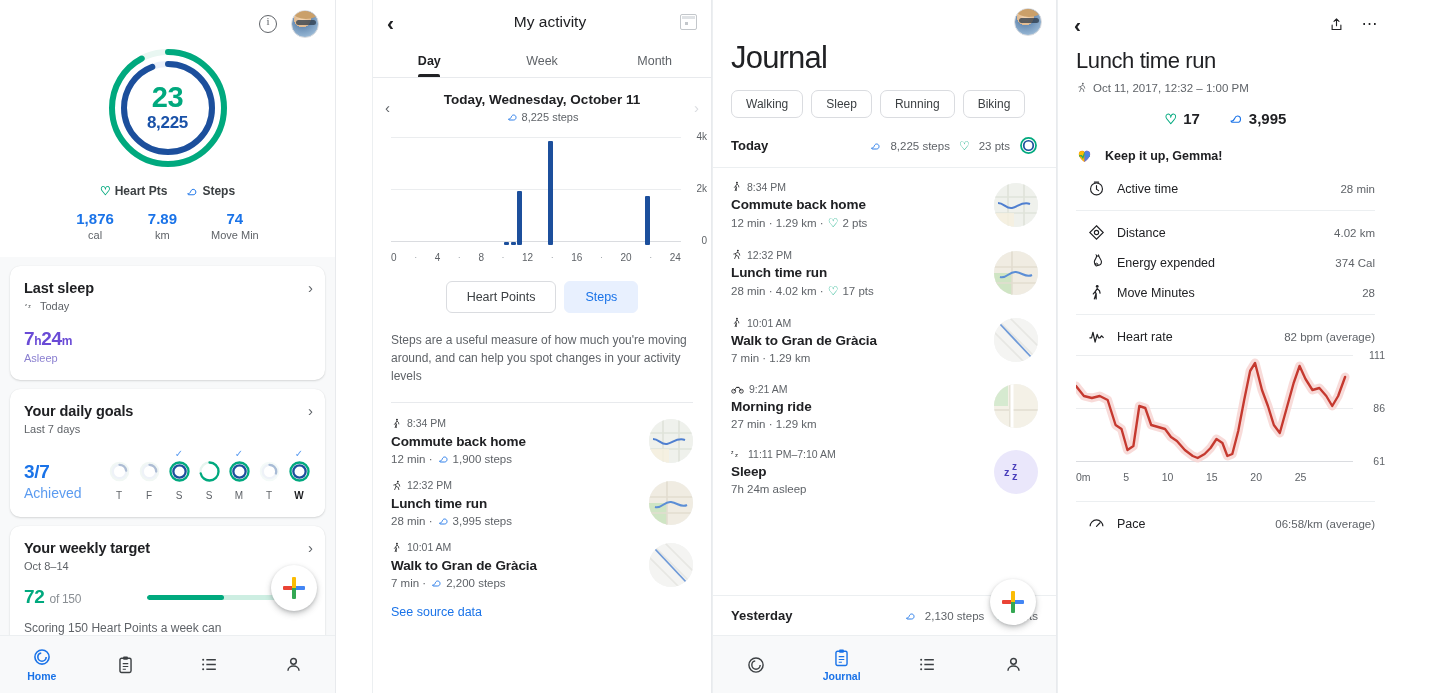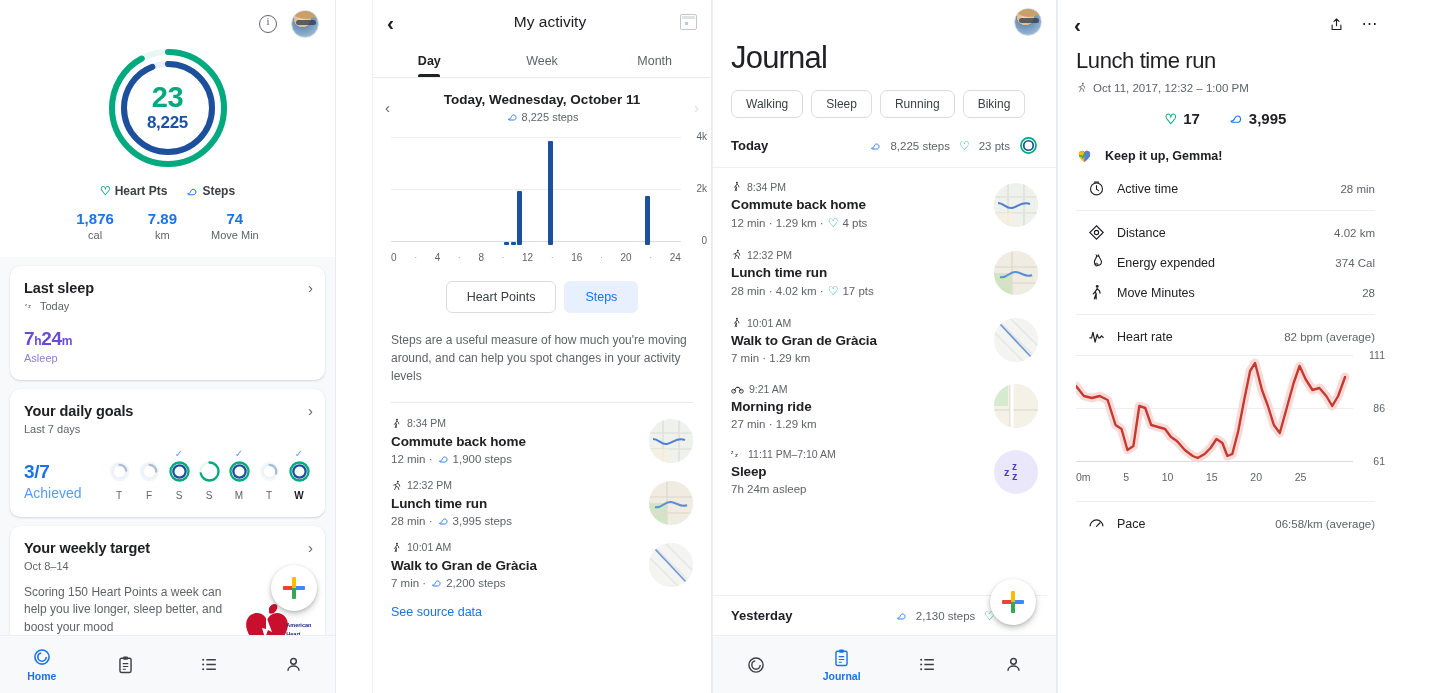--- a/index.html
+++ b/index.html
@@ -326,20 +326,29 @@
         </div>
       </div>
     </div>
 
     <div class="card" style="padding-bottom:22px;">
       <span class="chev">›</span>
       <h3>Your weekly target</h3>
       <div class="card-sub">
         <span>Oct 8–14</span>
       </div>
+      <div class="wt-row">
+        <div class="wt-num">
+          <span>72</span>
+          <small>of 150</small>
+        </div>
+        <div class="wt-bar">
+          <div class="wt-fill" style="width:48%"></div>
+        </div>
+      </div>
       <div class="wt-desc">Scoring 150 Heart Points a week can help you live longer, sleep better, and boost your mood</div>
       <svg class="aha" viewBox="0 0 74 52">
         <path d="M8 28c-3-9 2-17 10-17 5 0 8 3 10 7 2-4 5-7 10-7 8 0 13 8 10 17-3 10-13 17-20 21C21 45 11 38 8 28z" fill="#c8102e"></path>
         <path d="M30 6c2-4 6-5 8-3 1 2 0 5-2 7-2 2-5 2-6 1z" fill="#c8102e"></path>
         <path d="M27 14l6 16-4-2-3 8-3-10 4 1z" fill="#ffffff"></path>
       </svg>
       <div class="aha-txt">
         <div>American</div>
         <div>Heart</div>
         <div>Association.</div>
@@ -579,21 +588,21 @@
           <svg class="sm-ic" style="width:11px;height:13px" viewBox="0 0 24 24">
             <circle cx="13" cy="3.4" r="2" fill="#202124"></circle>
               <path d="M13 6.5l-3 4.5 1.5 2.5V21M13 6.5l3.2 3 .8 3.5M10 11l-2.5 3M11.5 13.5L9 21" stroke="#202124" stroke-width="1.7" fill="none" stroke-linecap="round"></path>
           </svg>
           <span>8:34 PM</span>
         </div>
         <div class="act-title">Commute back home</div>
         <div class="act-meta">
           <span>12 min · 1.29 km · </span>
           <span class="hp-heart">♡</span>
-          <span>4 pts</span>
+          <span>2 pts</span>
         </div>
       </div>
       <div class="thumb">
         <svg width="44" height="44" viewBox="0 0 44 44">
             <rect width="44" height="44" fill="#eff1ec"></rect>
             <path d="M0 14h44M0 30h44M14 0v44M30 0v44" stroke="#dfe3da" stroke-width="1.6"></path>
             <path d="M4 20c6 0 8 6 14 5s10-7 18-4" stroke="#4f7fd0" stroke-width="2" fill="none"></path>
             <rect x="0" y="30" width="20" height="14" fill="#f6f0df" opacity=".8"></rect>
           </svg>
       </div>
@@ -689,21 +698,21 @@
       </div>
       <div class="sleepthumb">
         <svg width="26" height="26" viewBox="0 0 26 26">
           <text x="1" y="17" font-size="11" fill="#4a3fbb" font-family="Liberation Sans, sans-serif">z</text>
           <text x="9" y="11" font-size="10" fill="#4a3fbb" font-family="Liberation Sans, sans-serif">z</text>
           <text x="9" y="21" font-size="11" fill="#4a3fbb" font-family="Liberation Sans, sans-serif">z</text>
         </svg>
       </div>
     </div>
 
-    <div class="daybar" style="border-top:1px solid #eceff1; border-bottom:none; position:absolute; left:0; right:9px; bottom:58px; background:#fff;">
+    <div class="daybar" style="border-top:1px solid #eceff1; border-bottom:none; position:absolute; left:0; right:0; bottom:58px; background:#fff;">
       <div class="daybar-l">Yesterday</div>
       <div class="daybar-r">
         <svg class="sm-ic" style="width:12px;height:12px" viewBox="0 0 24 24">
           <path d="M6 16c2 0 3-1 4-3s2-5 5-5 5 2 5 5-2 5-5 5H7c-1 0-2-1-2-2z" fill="none" stroke="#1a73e8" stroke-width="1.8"></path>
         </svg>
         <span>2,130 steps</span>
         <span class="hp-heart">♡</span>
         <span>0 pts</span>
       </div>
     </div>

